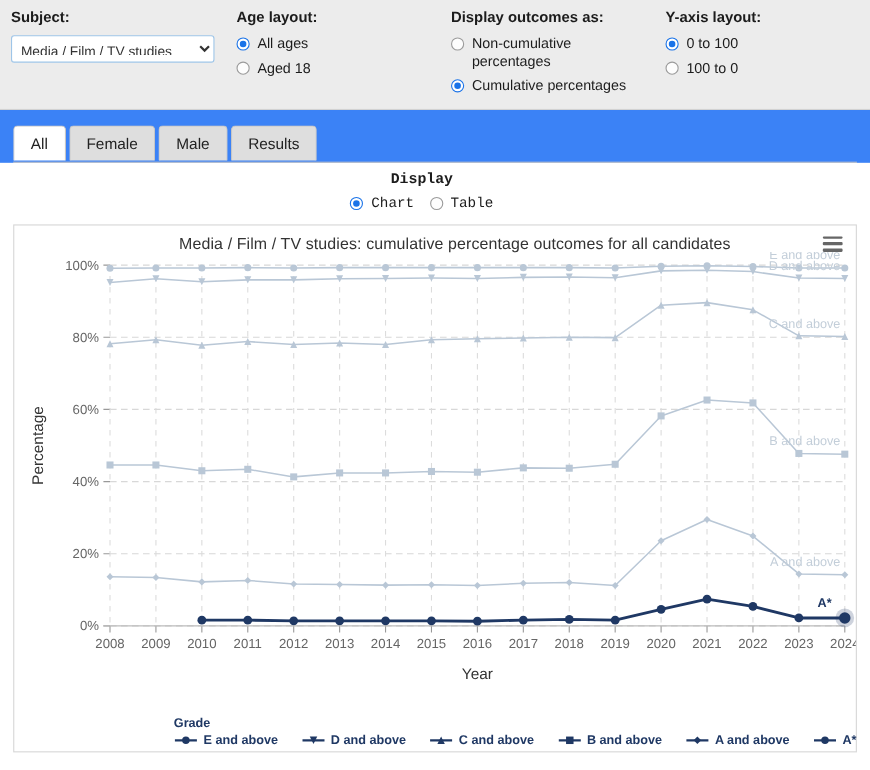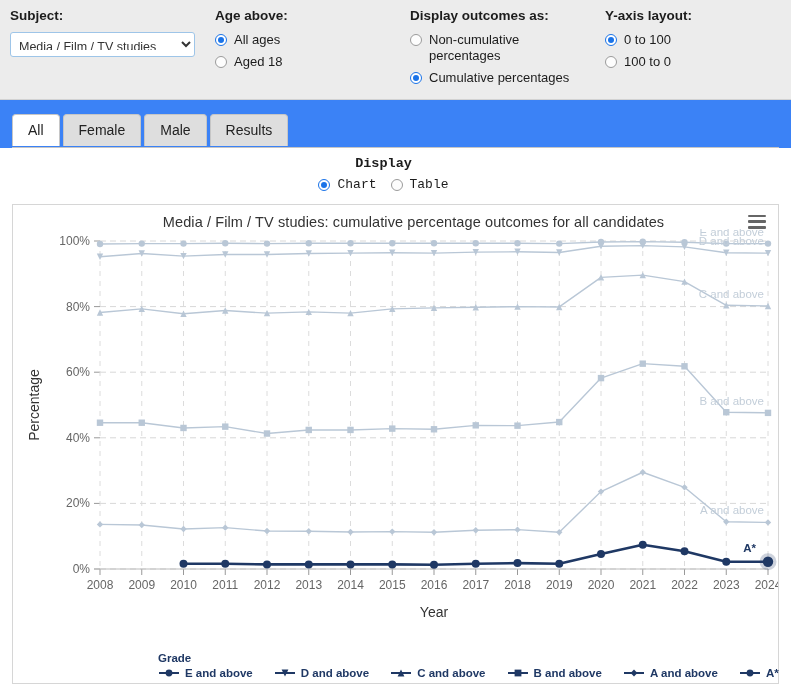--- a/index.html
+++ b/index.html
@@ -205,21 +205,21 @@
 <div id="controls">
 
   <div class="ctl-group subject">
     <span class="ctl-label">Subject:</span>
     <select class="subject-select">
       <option>Media / Film / TV studies</option>
     </select>
   </div>
 
   <div class="ctl-group agegroup">
-    <span class="ctl-label">Age above:</span>
+    <span class="ctl-label">Age layout:</span>
     <div class="radio-row">
       <span class="radio checked"></span>
       <span class="radio-text">All ages</span>
     </div>
     <div class="radio-row">
       <span class="radio"></span>
       <span class="radio-text">Aged 18</span>
     </div>
   </div>
 

